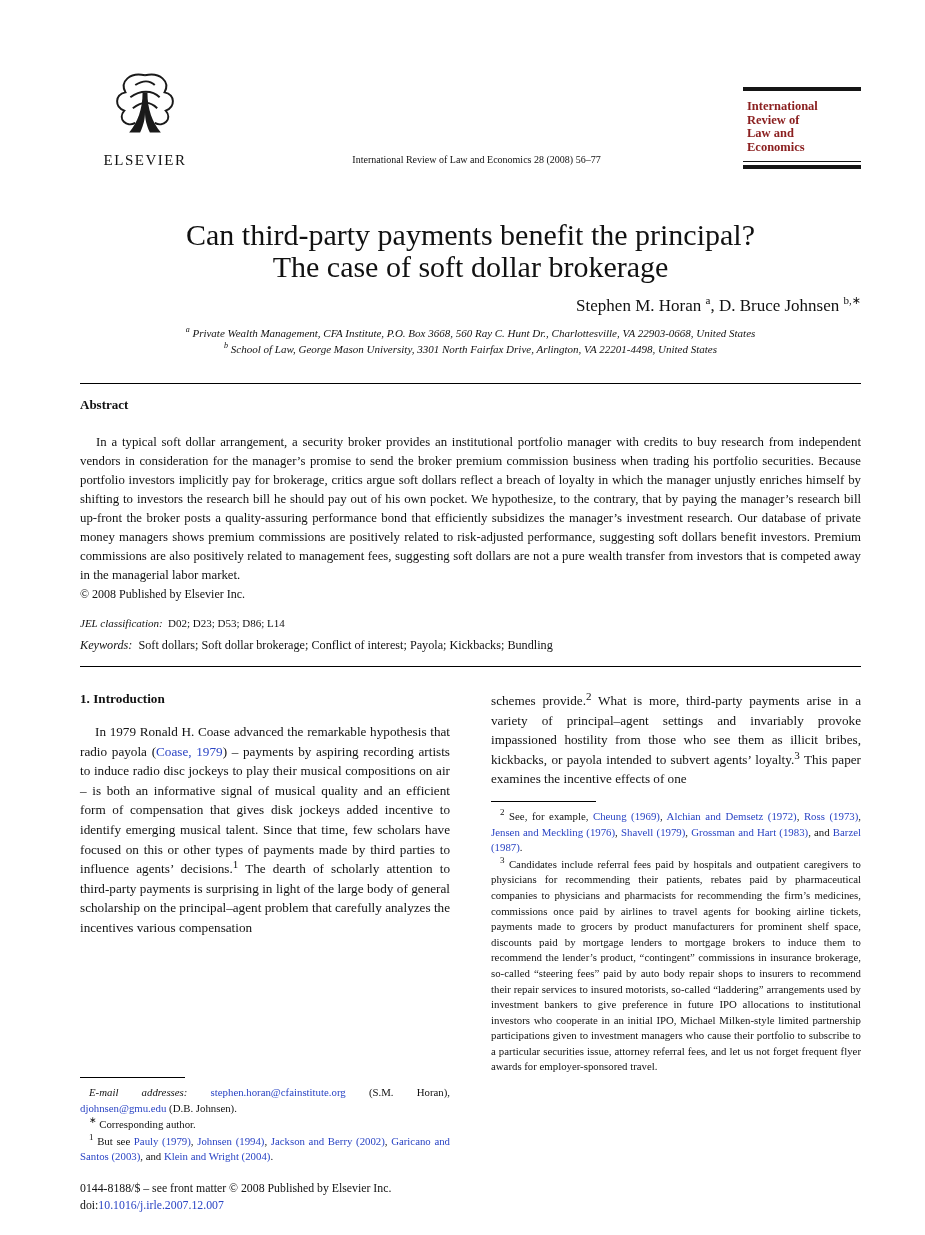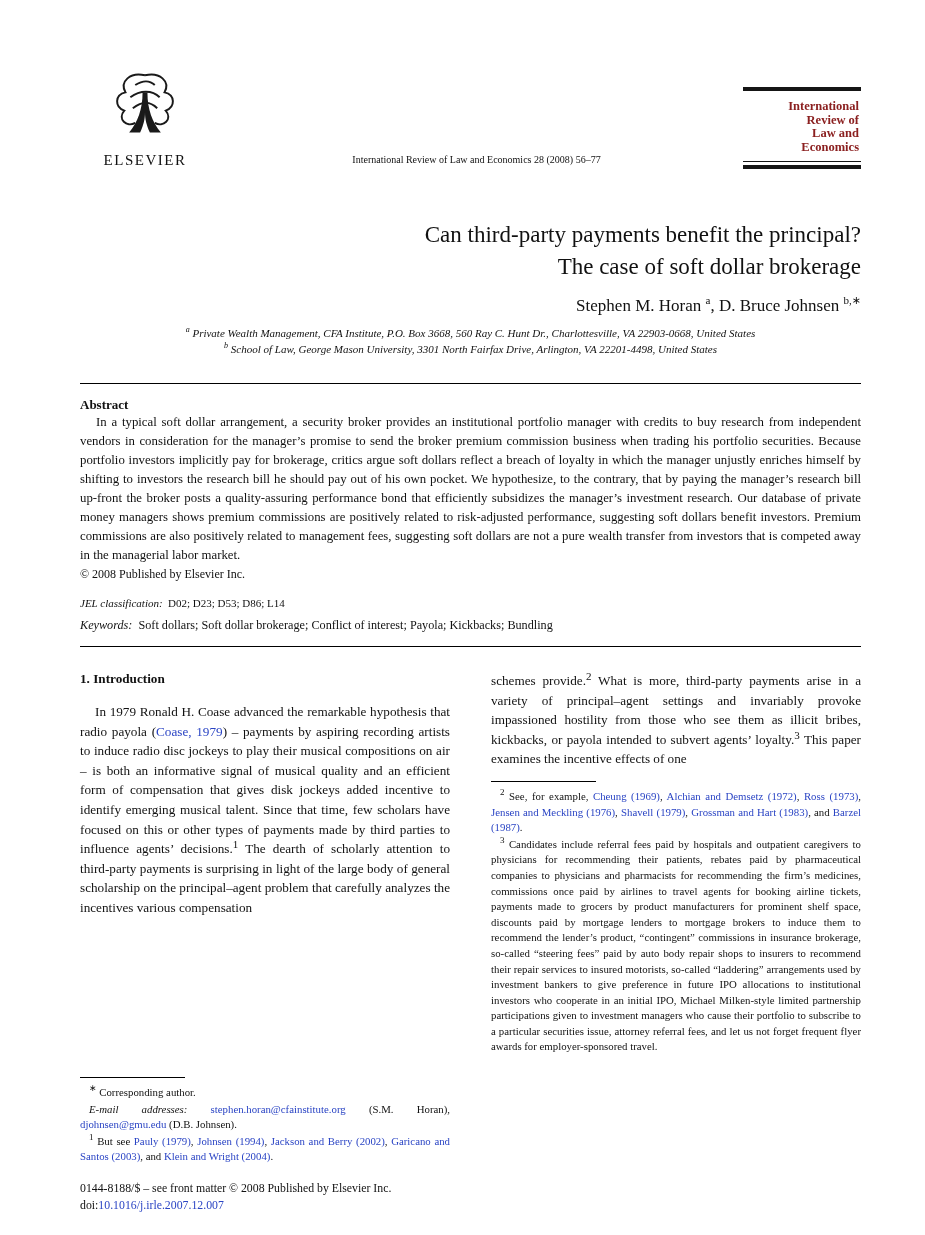--- a/index.html
+++ b/index.html
@@ -13,37 +13,37 @@
   .page{
     width:925px;height:1235px;overflow:hidden;background:#fff;
     padding:68px 64px 22px 80px;
     display:flex;flex-direction:column;
   }
   
   .header-row{display:flex;align-items:flex-end;width:100%;}
   .logo-block{width:130px;text-align:center;flex:0 0 auto;}
   .elsevier-label{font-size:15px;letter-spacing:1.5px;margin-top:2px;}
   .journal-line{flex:1;text-align:center;font-size:10px;padding-bottom:4px;}
-  .badge{width:118px;flex:0 0 auto;text-align:right;}
+  .badge{width:118px;flex:0 0 auto;}
   .badge-bar-thick{height:4px;background:#151515;}
   .badge-bar-thin{height:1px;background:#151515;margin-bottom:3px;}
   .badge-text{padding:9px 2px 7px 4px;color:var(--badge);font-weight:bold;font-size:12.5px;line-height:13.5px;}
   
-  .title{margin-top:50px;text-align:right;font-size:23px;font-weight:normal;line-height:32px;}
+  .title{margin-top:50px;text-align:center;font-size:30px;font-weight:normal;line-height:32px;}
   .authors{margin-top:13px;text-align:right;font-size:17px;}
   .authors sup{font-size:11px;}
   .affils{margin-top:9px;text-align:center;font-style:italic;font-size:11px;line-height:16px;}
   .affils sup{font-size:8px;}
   
   .rule{border:none;border-top:1px solid #000;width:100%;}
   .rule-top{margin-top:26px;}
   .rule-bottom{margin-top:13px;}
   
   .abstract-heading{margin-top:13px;font-size:13px;font-weight:bold;}
-  .abstract-text{margin-top:0;font-size:12.8px;line-height:19px;text-align:justify;text-indent:16px;}
+  .abstract-text{margin-top:20px;font-size:12.8px;line-height:19px;text-align:justify;text-indent:16px;}
   .copyright{font-size:12px;line-height:19px;}
   .jel{margin-top:13px;font-size:11px;}
   .keywords{margin-top:9px;font-size:12.2px;}
   .lbl-it{font-style:italic;}
   
   .columns{display:flex;gap:41px;margin-top:24px;flex:1;min-height:0;}
   .col{flex:1;min-width:0;display:flex;flex-direction:column;}
   .section-heading{font-size:13.2px;font-weight:bold;margin-bottom:15px;}
   .body-par{font-size:13.2px;line-height:19.6px;text-align:justify;}
   .indent{text-indent:15px;}
@@ -118,22 +118,22 @@
   <hr class="rule rule-bottom">
 
   <div class="columns">
 
     <div class="col">
       <h3 class="section-heading">1. Introduction</h3>
       <p class="body-par indent"><span>In 1979 Ronald H. Coase advanced the remarkable hypothesis that radio payola (</span><span class="lnk">Coase, 1979</span><span>) – payments by aspiring recording artists to induce radio disc jockeys to play their musical compositions on air – is both an informative signal of musical quality and an efficient form of compensation that gives disk jockeys added incentive to identify emerging musical talent. Since that time, few scholars have focused on this or other types of payments made by third parties to influence agents’ decisions.</span><sup>1</sup><span> The dearth of scholarly attention to third-party payments is surprising in light of the large body of general scholarship on the principal–agent problem that carefully analyzes the incentives various compensation</span></p>
 
       <div class="bottom-block">
         <div class="fn-rule"></div>
+        <p class="fn"><span class="it">E-mail addresses: </span><span class="lnk">stephen.horan@cfainstitute.org</span><span> (S.M. Horan), </span><span class="lnk">djohnsen@gmu.edu</span><span> (D.B. Johnsen).</span></p>
         <p class="fn"><sup>∗</sup><span> Corresponding author.</span></p>
-        <p class="fn"><span class="it">E-mail addresses: </span><span class="lnk">stephen.horan@cfainstitute.org</span><span> (S.M. Horan), </span><span class="lnk">djohnsen@gmu.edu</span><span> (D.B. Johnsen).</span></p>
         <p class="fn"><sup>1</sup><span> But see </span><span class="lnk">Pauly (1979)</span><span>, </span><span class="lnk">Johnsen (1994)</span><span>, </span><span class="lnk">Jackson and Berry (2002)</span><span>, </span><span class="lnk">Garicano and Santos (2003)</span><span>, and </span><span class="lnk">Klein and Wright (2004)</span><span>.</span></p>
 
         <div class="footer">
           <div>0144-8188/$ – see front matter © 2008 Published by Elsevier Inc.</div>
           <div><span>doi:</span><span class="lnk">10.1016/j.irle.2007.12.007</span></div>
         </div>
       </div>
     </div>
 
     <div class="col">

